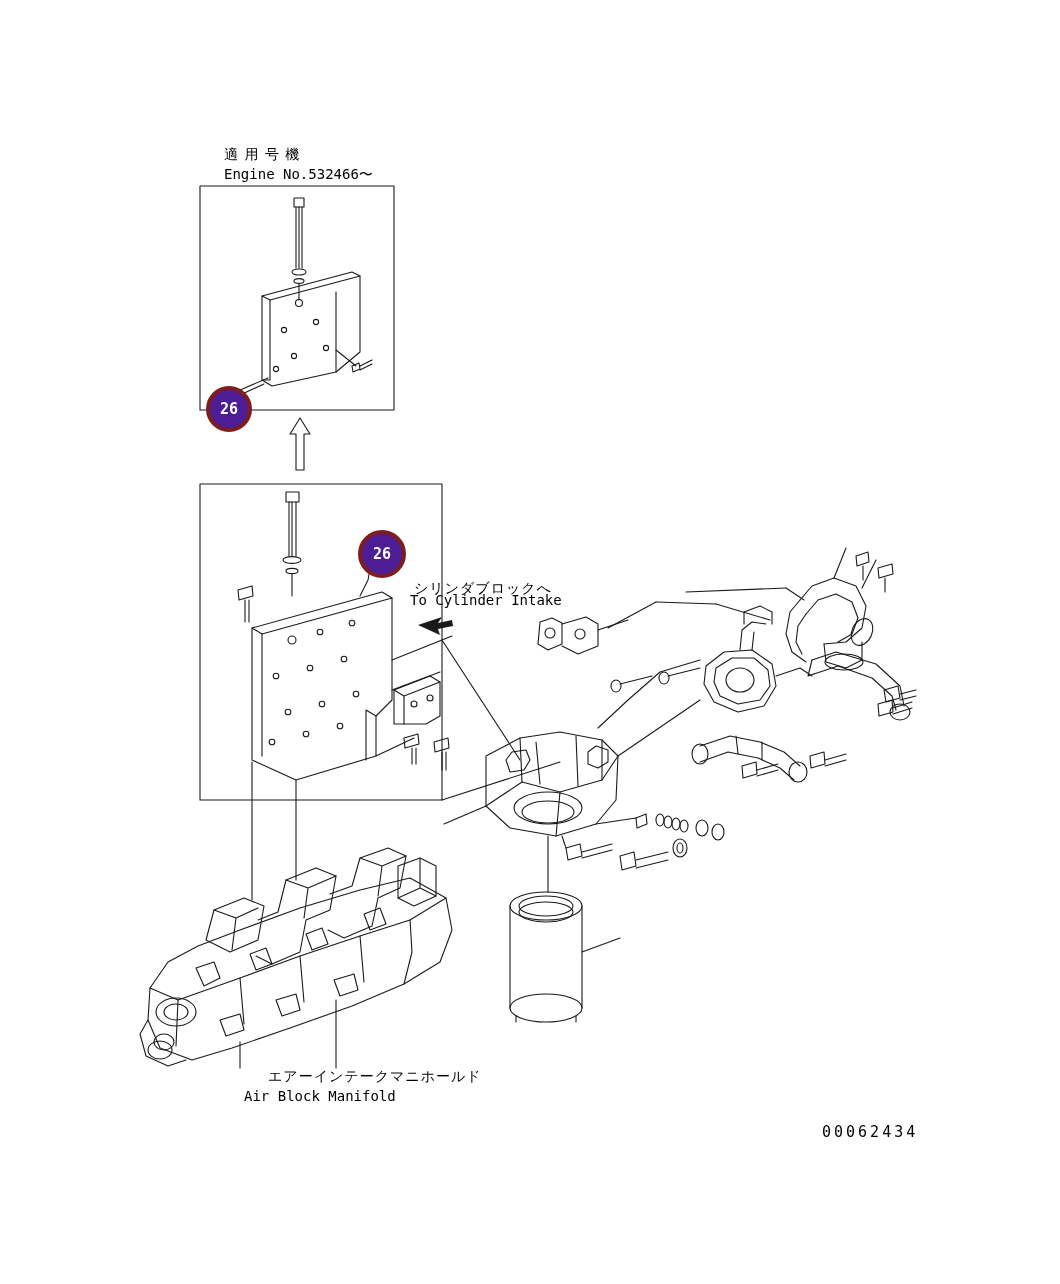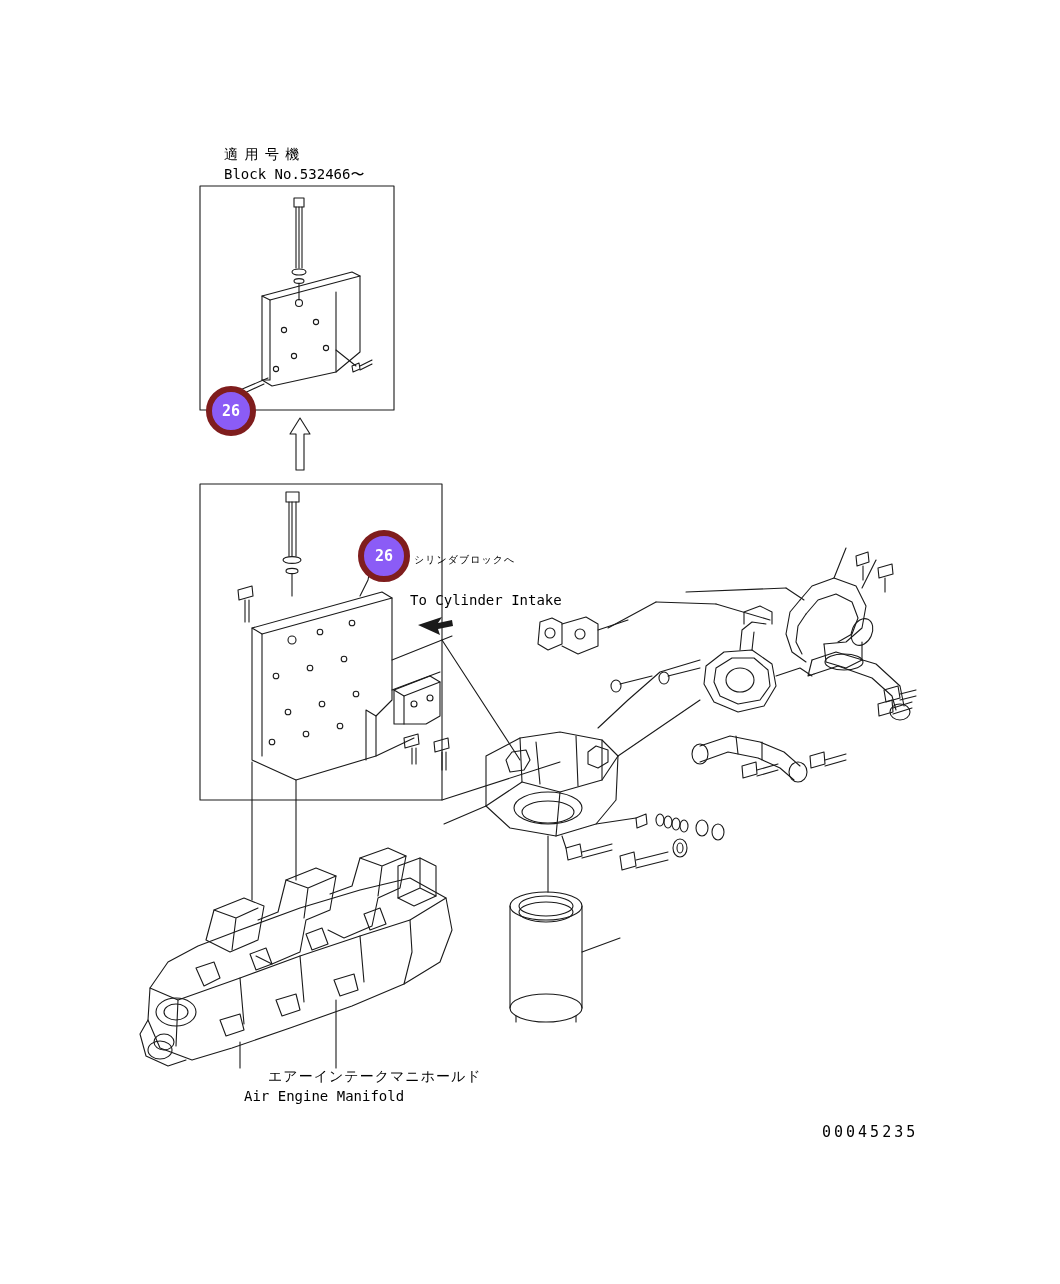--- a/index.html
+++ b/index.html
@@ -31,22 +31,22 @@
     white-space: pre;
     line-height: 1.25;
   }
   .lbl-jp {
     font-family: "DejaVu Sans", sans-serif;
     letter-spacing: 1px;
   }
   .callout {
     position: absolute;
     border-radius: 50%;
-    background: #8b5cf6;
-    border: 6px solid #7f1d1d;
+    background: #4c1d95;
+    border: 4px solid #7f1d1d;
     color: #ffffff;
     font-family: "DejaVu Sans Mono", monospace;
     font-weight: bold;
     display: flex;
     align-items: center;
     justify-content: center;
   }
   .drawing-no {
     position: absolute;
     font-family: "DejaVu Sans Mono", monospace;
@@ -325,26 +325,26 @@
 
       <line x1="252" y1="762" x2="252" y2="900"></line>
 
       <line x1="238" y1="396" x2="264" y2="384"></line>
       <path d="M372 558 L368 580 L360 596"></path>
 
     </g>
   </svg>
 
   <div class="lbl lbl-jp" style="left:224px; top:146px; font-size:14px;">適 用 号 機</div>
-  <div class="lbl" style="left:224px; top:166px; font-size:14px;">Block No.532466〜</div>
-
-  <div class="lbl lbl-jp" style="left:414px; top:554px; font-size:10px;">シリンダブロックへ</div>
+  <div class="lbl" style="left:224px; top:166px; font-size:14px;">Engine No.532466〜</div>
+
+  <div class="lbl lbl-jp" style="left:414px; top:580px; font-size:14px;">シリンダブロックへ</div>
   <div class="lbl" style="left:410px; top:592px; font-size:14px;">To Cylinder Intake</div>
 
   <div class="lbl lbl-jp" style="left:238px; top:1068px; font-size:14px;margin-left:30px;">エアーインテークマニホールド</div>
-  <div class="lbl" style="left:244px; top:1088px; font-size:14px;">Air Engine Manifold</div>
+  <div class="lbl" style="left:244px; top:1088px; font-size:14px;">Air Block Manifold</div>
 
   <div class="callout" style="left:206px; top:386px; width:38px; height:38px; font-size:15px;">26</div>
   <div class="callout" style="left:358px; top:530px; width:40px; height:40px; font-size:15px;">26</div>
 
-  <div class="drawing-no" style="left:822px; top:1123px;">00045235</div>
+  <div class="drawing-no" style="left:822px; top:1123px;">00062434</div>
 
 </div>
 
 </body></html>

